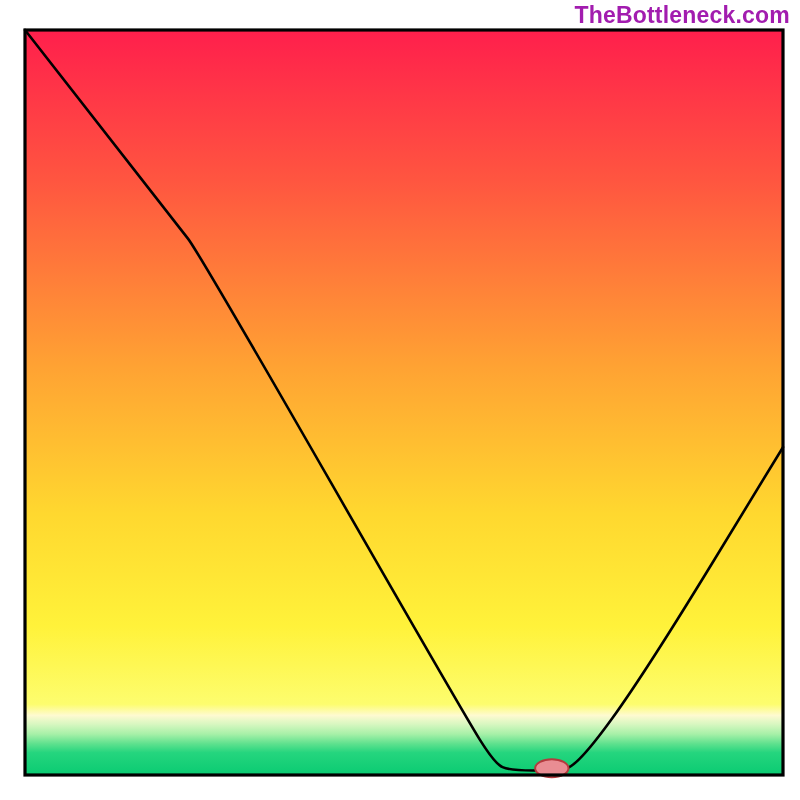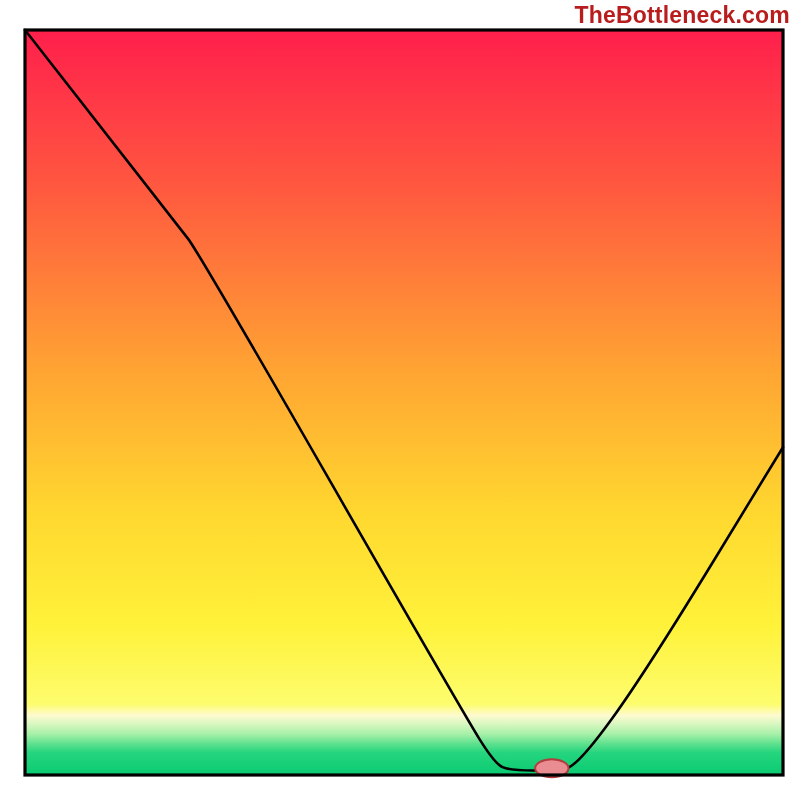--- a/index.html
+++ b/index.html
@@ -12,21 +12,21 @@
   }
   .stage {
     position: relative;
     width: 800px;
     height: 800px;
   }
   .watermark {
     position: absolute;
     top: 2px;
     right: 10px;
-    color: #b91c1c;
+    color: #a21caf;
     font-size: 23px;
     font-weight: 600;
     letter-spacing: 0.2px;
     z-index: 20;
   }
   svg.chart {
     position: absolute;
     left: 0;
     top: 0;
     width: 800px;

